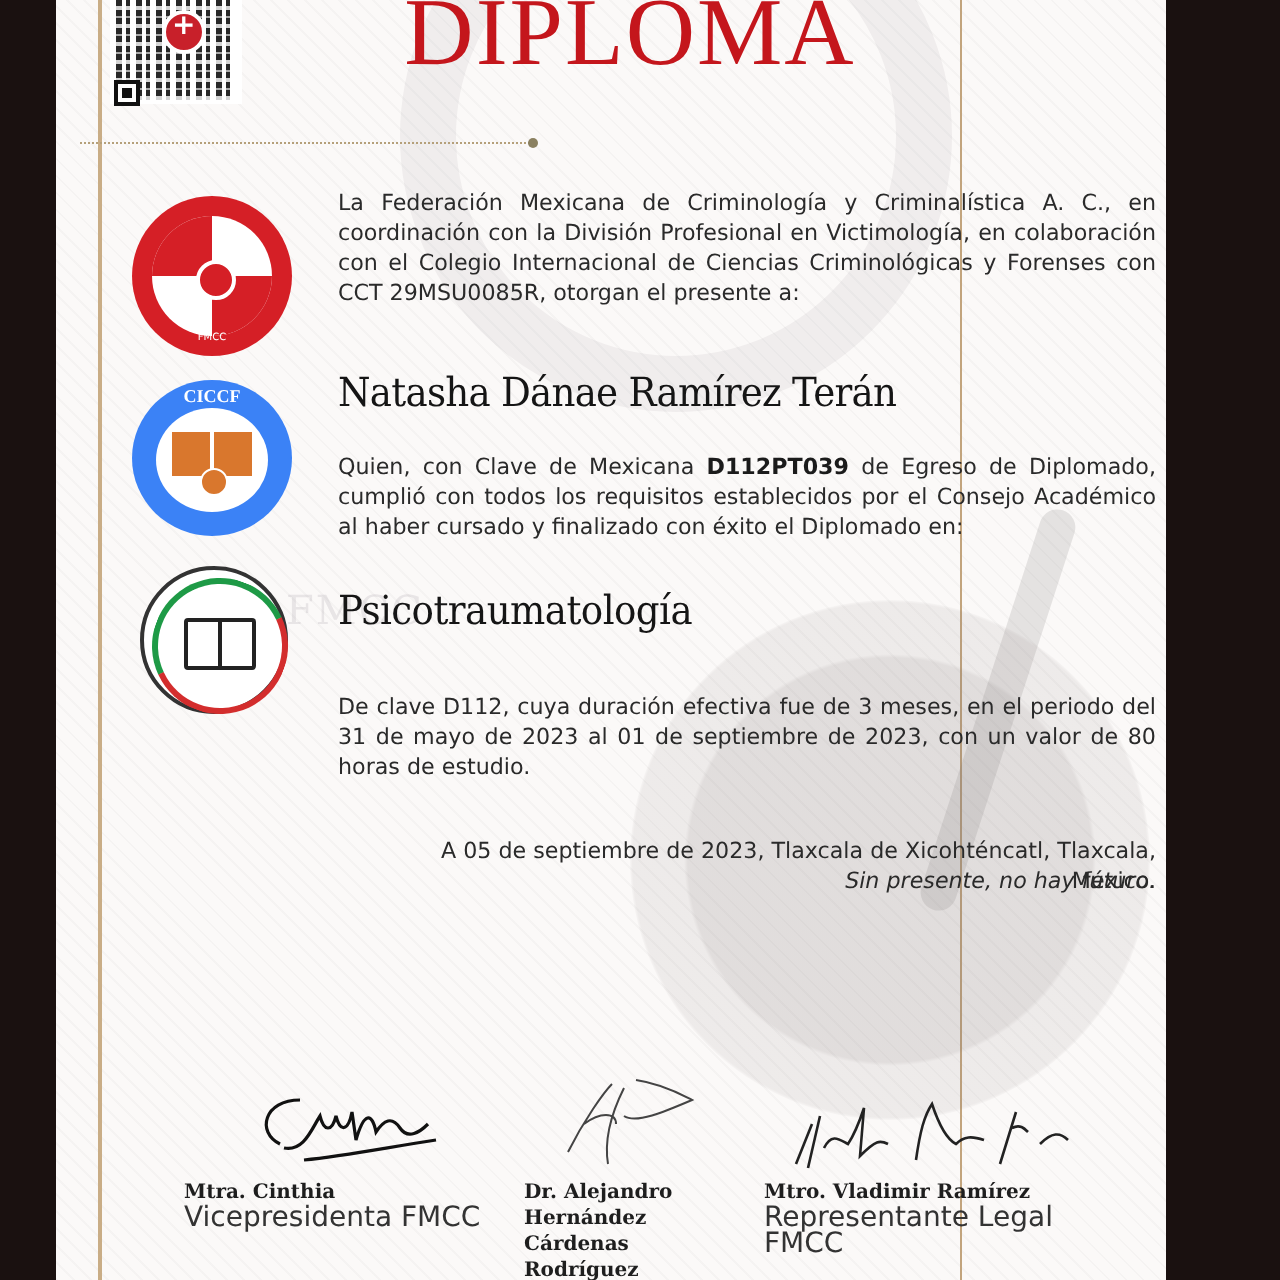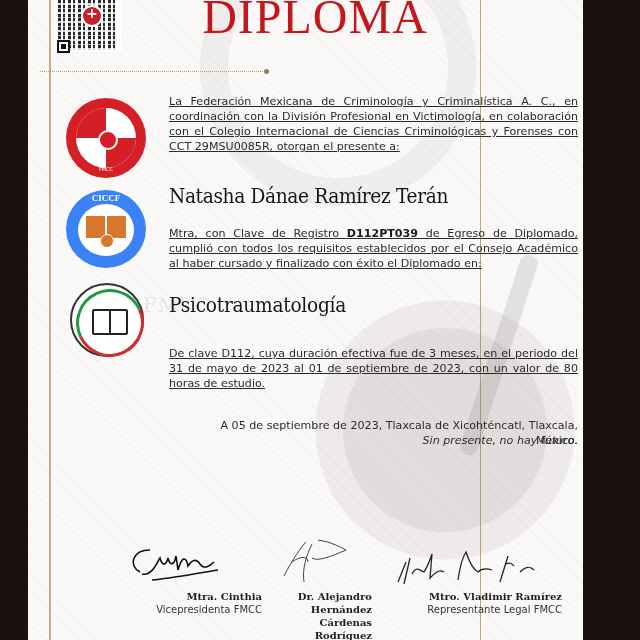--- a/index.html
+++ b/index.html
@@ -85,21 +85,21 @@
 
   .logo-aca { left:70px; top:283px; width:74px; height:74px; background:#fff; border:2px solid #333; box-sizing:border-box; }
   .logo-aca .arc-g { position:absolute; left:4px; top:4px; width:62px; height:62px; border-radius:50%; border:3px solid transparent; border-top-color:#1e9a46; border-left-color:#1e9a46; transform:rotate(20deg); }
   .logo-aca .arc-r { position:absolute; left:4px; top:4px; width:62px; height:62px; border-radius:50%; border:3px solid transparent; border-bottom-color:#d32d2d; border-right-color:#d32d2d; transform:rotate(20deg); }
   .logo-aca .book { position:absolute; left:20px; top:24px; width:32px; height:22px; border:2px solid #222; border-radius:2px; background:#fff; }
   .logo-aca .book::after { content:""; position:absolute; left:15px; top:0; width:2px; height:22px; background:#222; }
 
   .para {
     position:absolute; left:169px; width:409px;
     font-family:"DejaVu Sans", sans-serif; font-size:11.1px; line-height:15px; color:#2a2a2a;
-    text-align:justify; text-align-last:left;text-decoration:underline;
+    text-align:justify; text-align-last:left;
   }
   .p1 { top:94px; }
   .p2 { top:226px; }
   .p3 { top:346px; }
   .p2 b { font-weight:bold; color:#1b1b1b; }
   .name {
     position:absolute; left:169px; top:184px; font-family:"DejaVu Serif", serif; font-size:20px; color:#151515; letter-spacing:-0.4px;
     transform:scaleX(0.93); transform-origin:left;
   }
   .course {
@@ -108,28 +108,28 @@
   }
   .place {
     position:absolute; left:195px; top:418px; width:383px; text-align:right;
     font-size:11.1px; color:#2a2a2a; line-height:15px;
   }
   .motto {
     position:absolute; left:195px; top:433px; width:383px; text-align:right;
     font-size:11.1px; color:#2a2a2a; font-style:italic; line-height:15px;
   }
 
-  .sig { position:absolute; width:170px; text-align:right; }
+  .sig { position:absolute; width:170px; text-align:left; }
   .sig-1 { left:92px; }
   .sig-2 { left:238px; }
   .sig-3 { left:332px; }
   .sig-mark { height:54px; position:relative; }
   .sig-mark svg { position:absolute; left:0; top:0; }
   .sig-name { font-family:"DejaVu Serif", serif; font-weight:bold; font-size:10px; line-height:13px; color:#1e1e1e; }
-  .sig-role { font-size:10px; line-height:13px; color:#333; }
+  .sig-role { font-size:14px; line-height:13px; color:#333; }
 </style>
 </head>
 <body>
 
 <div class="paper"></div>
 <div class="rail-right"></div>
 <div class="border-left"></div>
 <div class="border-right"></div>
 
 <div class="watermark-seal"></div>
@@ -166,21 +166,21 @@
 <div class="logo logo-aca">
   <div class="arc-g"></div>
   <div class="arc-r"></div>
   <div class="book"></div>
 </div>
 
 <div class="para p1">La Federación Mexicana de Criminología y Criminalística A. C., en coordinación con la División Profesional en Victimología, en colaboración con el Colegio Internacional de Ciencias Criminológicas y Forenses con CCT 29MSU0085R, otorgan el presente a:</div>
 
 <div class="name">Natasha Dánae Ramírez Terán</div>
 
-<div class="para p2"><span>Mtra, con Clave de Registro </span><b>D112PT039</b><span> de Egreso de Diplomado, cumplió con todos los requisitos establecidos por el Consejo Académico al haber cursado y finalizado con éxito el Diplomado en:</span></div>
+<div class="para p2"><span>Quien, con Clave de Mexicana </span><b>D112PT039</b><span> de Egreso de Diplomado, cumplió con todos los requisitos establecidos por el Consejo Académico al haber cursado y finalizado con éxito el Diplomado en:</span></div>
 
 <div class="course">Psicotraumatología</div>
 
 <div class="para p3">De clave D112, cuya duración efectiva fue de 3 meses, en el periodo del 31 de mayo de 2023 al 01 de septiembre de 2023, con un valor de 80 horas de estudio.</div>
 
 <div class="place">A 05 de septiembre de 2023, Tlaxcala de Xicohténcatl, Tlaxcala, México.</div>
 <div class="motto">Sin presente, no hay futuro.</div>
 
 <div class="sig sig-1" style="top:536px;">
   <div class="sig-mark">

